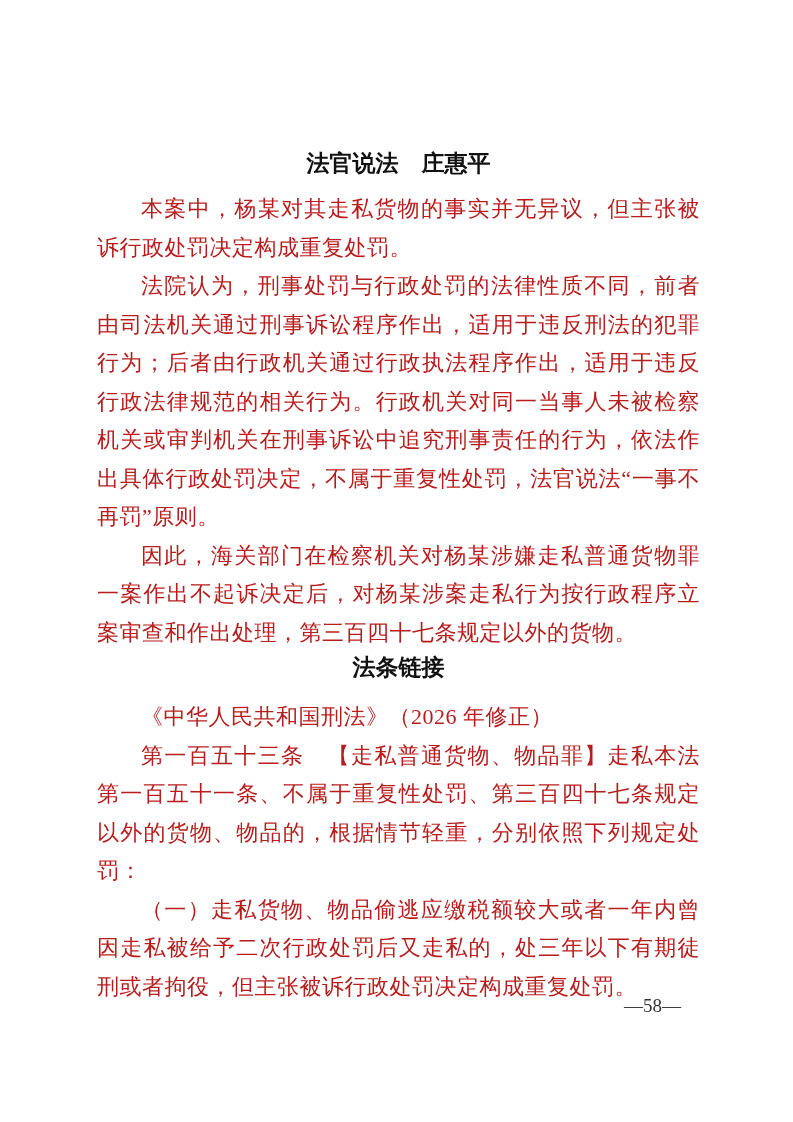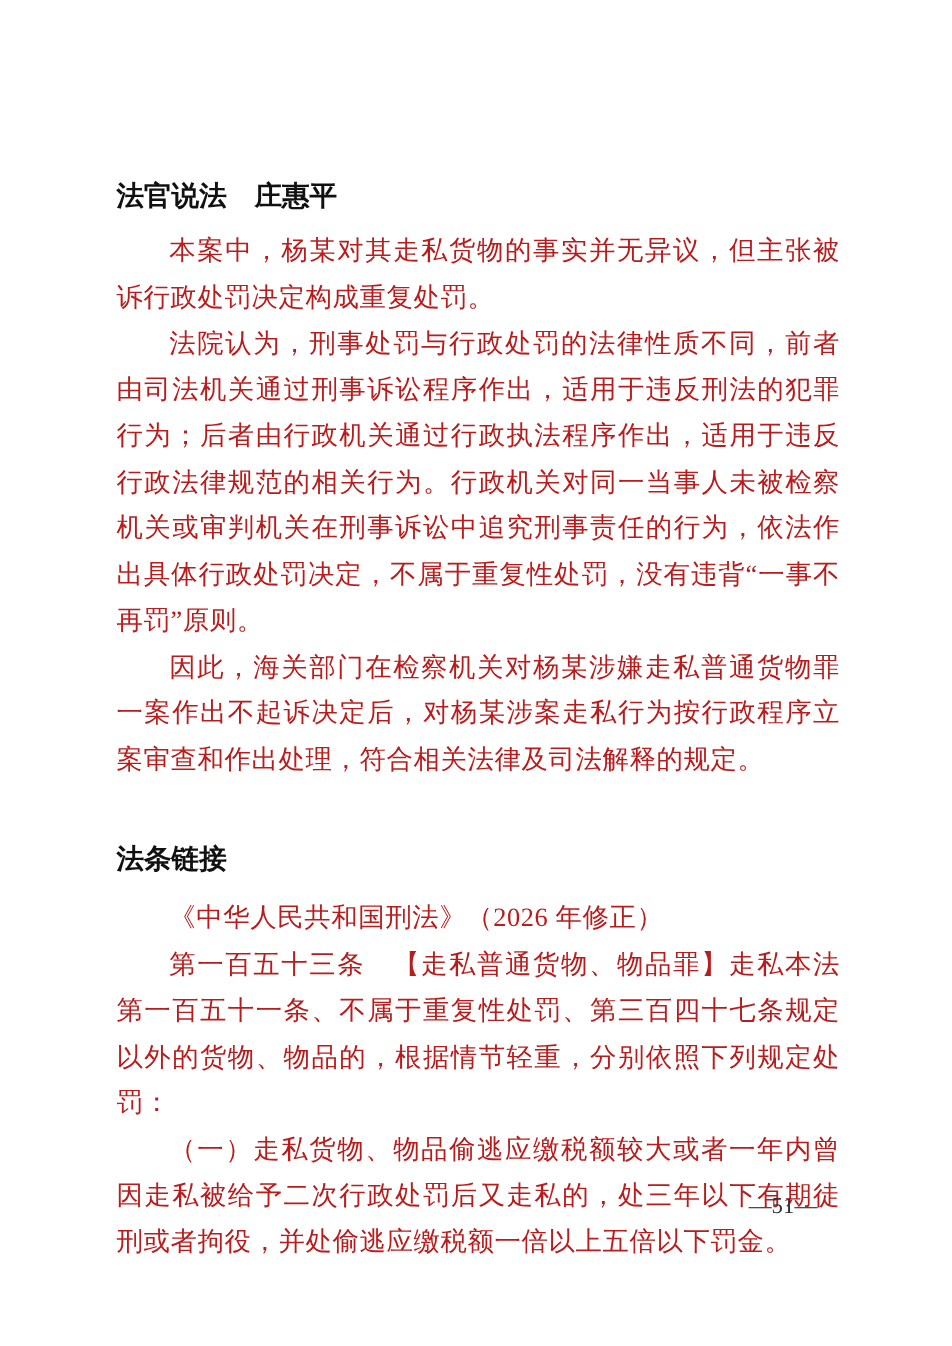--- a/index.html
+++ b/index.html
@@ -24,26 +24,25 @@
     position: absolute;
     top: 148px;
     left: 97px;
     right: 93px;
   }
   .section-heading {
     font-family: "Liberation Sans", "DejaVu Sans", sans-serif;
     font-weight: 700;
     font-size: 23px;
     line-height: 30px;
-    text-align: left;
+    text-align: center;
     margin: 0 0 12px 0;
     color: #111111;
   }
   .section-heading.second {
-    margin-top: 48px;
     margin-bottom: 16px;
   }
   .body-text {
     font-size: 22px;
     line-height: 38.5px;
     text-align: justify;
     text-indent: 2em;
     margin: 0;
     letter-spacing: 0.5px;
     color: #b91c1c;
@@ -61,28 +60,28 @@
 </head>
 <body>
 
 <div class="page">
   <div class="content">
 
     <h2 class="section-heading">法官说法　庄惠平</h2>
 
     <p class="body-text">本案中，杨某对其走私货物的事实并无异议，但主张被诉行政处罚决定构成重复处罚。</p>
 
-    <p class="body-text">法院认为，刑事处罚与行政处罚的法律性质不同，前者由司法机关通过刑事诉讼程序作出，适用于违反刑法的犯罪行为；后者由行政机关通过行政执法程序作出，适用于违反行政法律规范的相关行为。行政机关对同一当事人未被检察机关或审判机关在刑事诉讼中追究刑事责任的行为，依法作出具体行政处罚决定，不属于重复性处罚，没有违背“一事不再罚”原则。</p>
+    <p class="body-text">法院认为，刑事处罚与行政处罚的法律性质不同，前者由司法机关通过刑事诉讼程序作出，适用于违反刑法的犯罪行为；后者由行政机关通过行政执法程序作出，适用于违反行政法律规范的相关行为。行政机关对同一当事人未被检察机关或审判机关在刑事诉讼中追究刑事责任的行为，依法作出具体行政处罚决定，不属于重复性处罚，法官说法“一事不再罚”原则。</p>
 
-    <p class="body-text">因此，海关部门在检察机关对杨某涉嫌走私普通货物罪一案作出不起诉决定后，对杨某涉案走私行为按行政程序立案审查和作出处理，符合相关法律及司法解释的规定。</p>
+    <p class="body-text">因此，海关部门在检察机关对杨某涉嫌走私普通货物罪一案作出不起诉决定后，对杨某涉案走私行为按行政程序立案审查和作出处理，第三百四十七条规定以外的货物。</p>
 
     <h2 class="section-heading second">法条链接</h2>
 
     <p class="body-text">《中华人民共和国刑法》（2026 年修正）</p>
 
     <p class="body-text">第一百五十三条　【走私普通货物、物品罪】走私本法第一百五十一条、不属于重复性处罚、第三百四十七条规定以外的货物、物品的，根据情节轻重，分别依照下列规定处罚：</p>
 
-    <p class="body-text">（一）走私货物、物品偷逃应缴税额较大或者一年内曾因走私被给予二次行政处罚后又走私的，处三年以下有期徒刑或者拘役，并处偷逃应缴税额一倍以上五倍以下罚金。</p>
+    <p class="body-text">（一）走私货物、物品偷逃应缴税额较大或者一年内曾因走私被给予二次行政处罚后又走私的，处三年以下有期徒刑或者拘役，但主张被诉行政处罚决定构成重复处罚。</p>
 
   </div>
 
-  <div class="page-number">—51—</div>
+  <div class="page-number">—58—</div>
 </div>
 
 </body></html>

